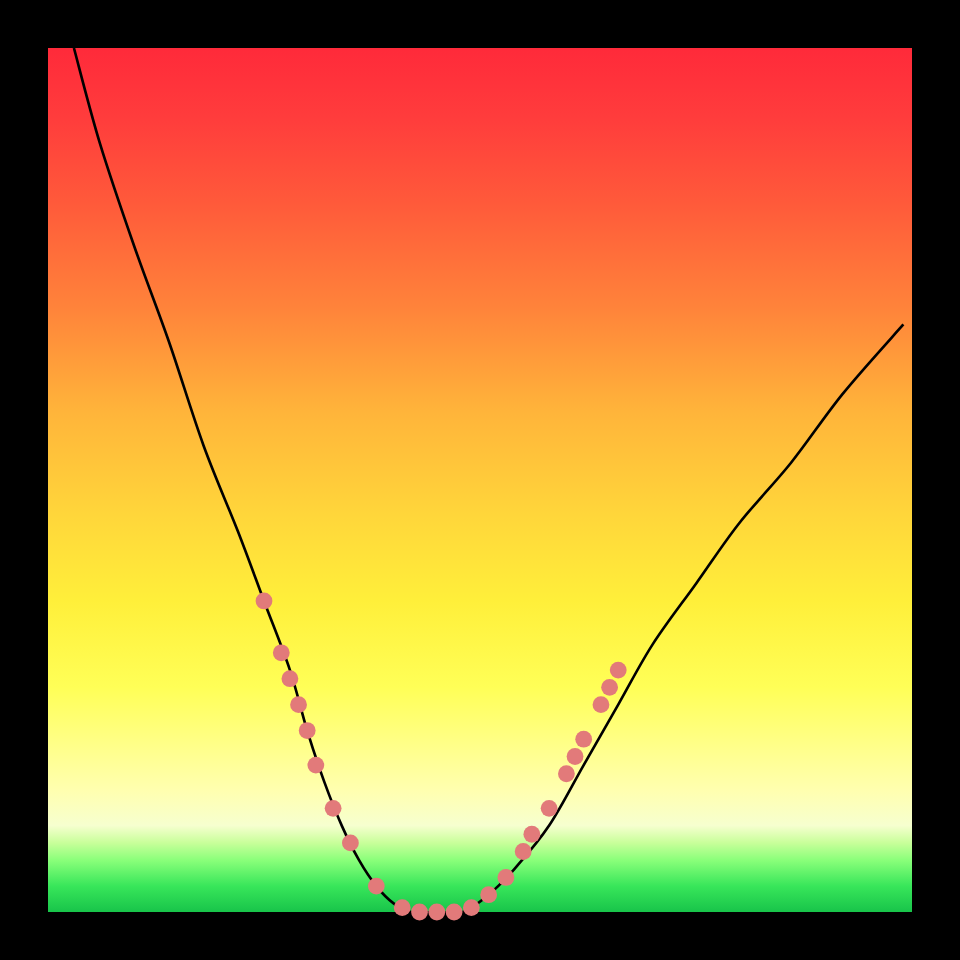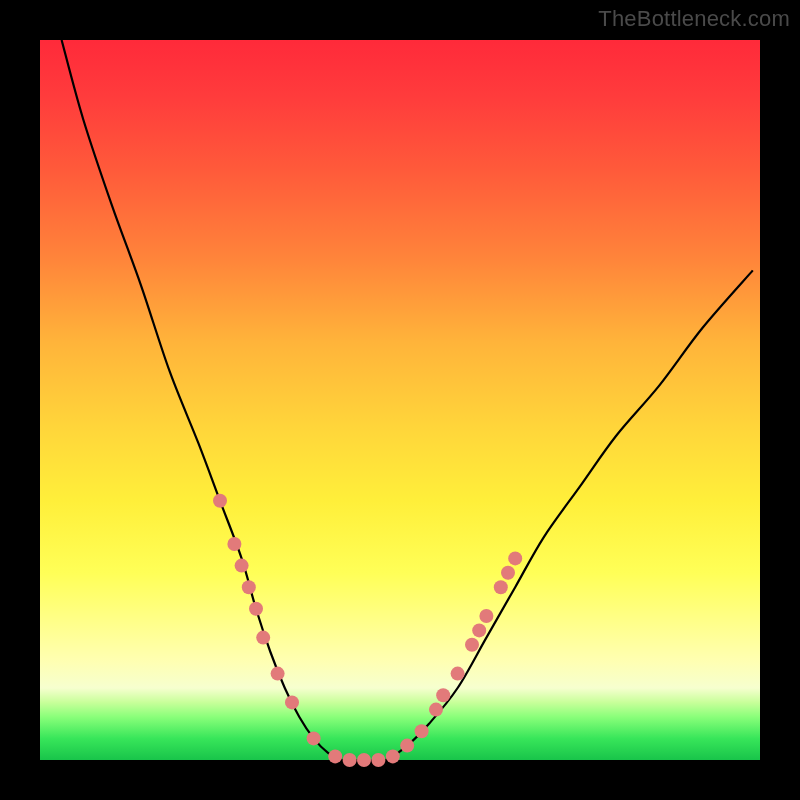--- a/index.html
+++ b/index.html
@@ -95,14 +95,13 @@
           <circle cx="417.6" cy="633.6" r="7" class="marker"></circle>
           <circle cx="432.0" cy="604.8" r="7" class="marker"></circle>
           <circle cx="439.2" cy="590.4" r="7" class="marker"></circle>
           <circle cx="446.4" cy="576.0" r="7" class="marker"></circle>
           <circle cx="460.8" cy="547.2" r="7" class="marker"></circle>
           <circle cx="468.0" cy="532.8" r="7" class="marker"></circle>
           <circle cx="475.2" cy="518.4" r="7" class="marker"></circle>
         </g>
     </svg>
   </div>
-  <div class="attribution">TheBottleneck.com</div>
 </div>
 
 </body></html>

